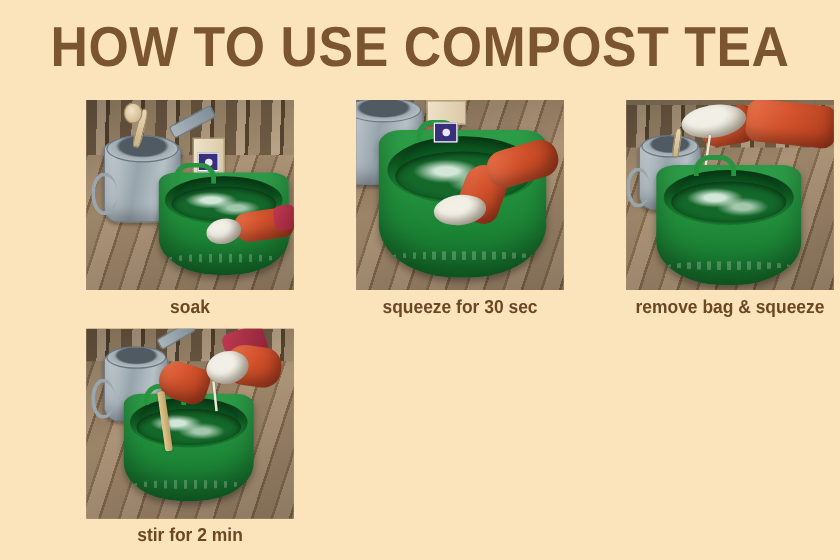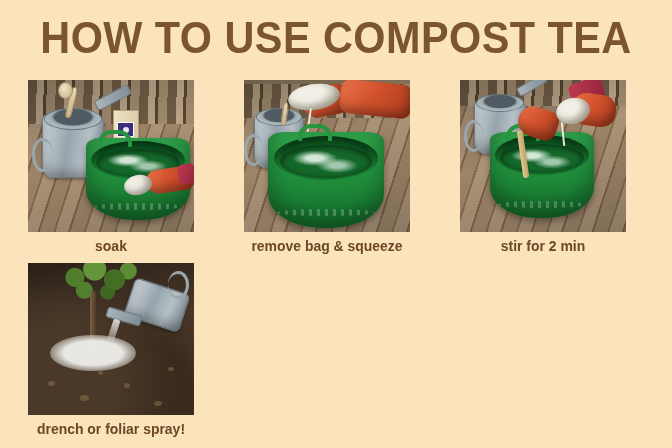--- a/index.html
+++ b/index.html
@@ -44,21 +44,21 @@
     position: absolute;
     top: 80px;
     left: 28px;
     width: 616px;
     display: grid;
     grid-template-columns: 166px 166px 166px;
     grid-template-rows: auto auto;
     column-gap: 50px;
     row-gap: 8px;
   }
-  .cell { width: 166px; }
+  .cell { width: 166px; margin-left: 41px; }
 
   .photo {
     position: relative;
     width: 166px;
     height: 152px;
     overflow: hidden;
     background: #8a7560;
   }
   .caption {
     margin-top: 4px;
@@ -334,20 +334,43 @@
         </div>
         <div class="tub-handle" style="left:70px; top:50px;"></div>
 
         <div class="glove" style="left:118px; top:88px; width:48px; height:24px; border-radius:12px 6px 10px 14px; transform:rotate(-8deg);"></div>
         <div class="sleeve" style="left:150px; top:84px; width:18px; height:20px; transform:rotate(-8deg);"></div>
         <div class="bag" style="left:96px; top:95px; width:28px; height:20px; transform:rotate(-12deg);"></div>
       </div>
       <div class="caption">soak</div>
     </div>
 
+    <div class="cell">
+      <div class="photo">
+        <div class="deck"></div>
+        <div class="deck-shadow"></div>
+
+        <div class="can can-body" style="left:-10px; top:4px; width:62px; height:62px;"></div>
+        <div class="can can-rim" style="left:-8px; top:-2px; width:58px; height:18px;"></div>
+        <div class="box" style="left:56px; top:0px; width:30px; height:18px;"></div>
+
+        <div class="tub" style="left:18px; top:24px; width:134px; height:118px;">
+          <div class="tub-inner"></div>
+          <div class="water"></div>
+          <div class="tub-rim-dots"></div>
+        </div>
+        <div class="tub-handle" style="left:48px; top:16px;"></div>
+        <div class="box-label" style="left:62px; top:18px; width:17px; height:14px;"></div>
+
+        <div class="glove" style="left:84px; top:52px; width:34px; height:46px; border-radius:16px 10px 12px 16px; transform:rotate(20deg);"></div>
+        <div class="glove" style="left:104px; top:36px; width:58px; height:30px; border-radius:14px; transform:rotate(-16deg);"></div>
+        <div class="bag" style="left:62px; top:76px; width:42px; height:24px; transform:rotate(-6deg);"></div>
+      </div>
+      <div class="caption">squeeze for 30 sec</div>
+    </div>
 
 
     <div class="cell">
       <div class="photo">
         <div class="deck"></div>
         <div class="greenery"></div>
         <div class="railing" style="top:4px; height:34px; opacity:0.95;"></div>
         <div class="deck-shadow"></div>
 
         <div class="can can-body" style="left:10px; top:34px; width:48px; height:52px;"></div>
@@ -391,34 +414,15 @@
         <div class="glove" style="left:58px; top:28px; width:40px; height:30px; border-radius:16px 10px 12px 16px; transform:rotate(18deg);"></div>
         <div class="stick" style="left:60px; top:50px; width:6px; height:48px; transform:rotate(-8deg);"></div>
         <div class="sleeve" style="left:110px; top:0px; width:34px; height:24px; transform:rotate(-18deg);"></div>
         <div class="glove" style="left:112px; top:14px; width:44px; height:32px; border-radius:14px; transform:rotate(8deg);"></div>
         <div class="bag" style="left:96px; top:18px; width:34px; height:26px; transform:rotate(-12deg);"></div>
         <div class="bag-string" style="left:102px; top:42px; height:24px; transform:rotate(-6deg);"></div>
       </div>
       <div class="caption">stir for 2 min</div>
     </div>
 
-    <div class="cell">
-      <div class="photo">
-        <div class="soil"></div>
-        <div class="leaves" style="left:28px; top:-4px; width:86px; height:46px;"></div>
-        <div class="trunk" style="left:62px; top:28px; width:6px; height:62px;"></div>
-        <div class="puddle" style="left:22px; top:72px; width:86px; height:36px;"></div>
-        <div class="can can-body" style="left:100px; top:22px; width:56px; height:38px; transform:rotate(18deg); border-radius:6px;"></div>
-        <div class="can can-spout" style="left:78px; top:48px; width:34px; height:9px; transform:rotate(16deg); border-radius:3px;"></div>
-        <div class="can can-handle" style="left:140px; top:8px; width:18px; height:22px; border-left:none;"></div>
-        <div class="pour" style="left:82px; top:56px; width:7px; height:24px;"></div>
-        <div class="soil-speck" style="left:20px; top:118px; width:7px; height:5px;"></div>
-        <div class="soil-speck" style="left:52px; top:132px; width:9px; height:6px;"></div>
-        <div class="soil-speck" style="left:96px; top:120px; width:6px; height:5px;"></div>
-        <div class="soil-speck" style="left:126px; top:138px; width:8px; height:5px;"></div>
-        <div class="soil-speck" style="left:140px; top:104px; width:6px; height:4px;"></div>
-        <div class="soil-speck" style="left:70px; top:108px; width:5px; height:4px;"></div>
-      </div>
-      <div class="caption">drench or foliar spray!</div>
-    </div>
 
   </div>
 </div>
 
 </body></html>

